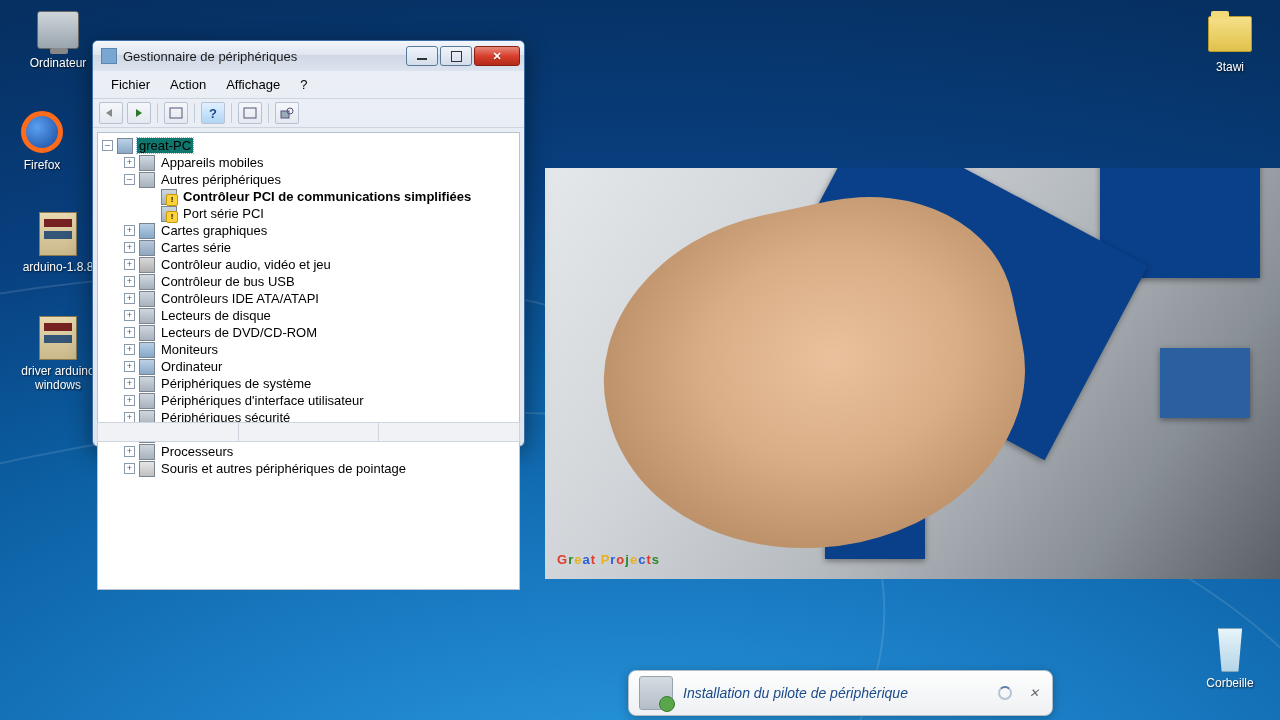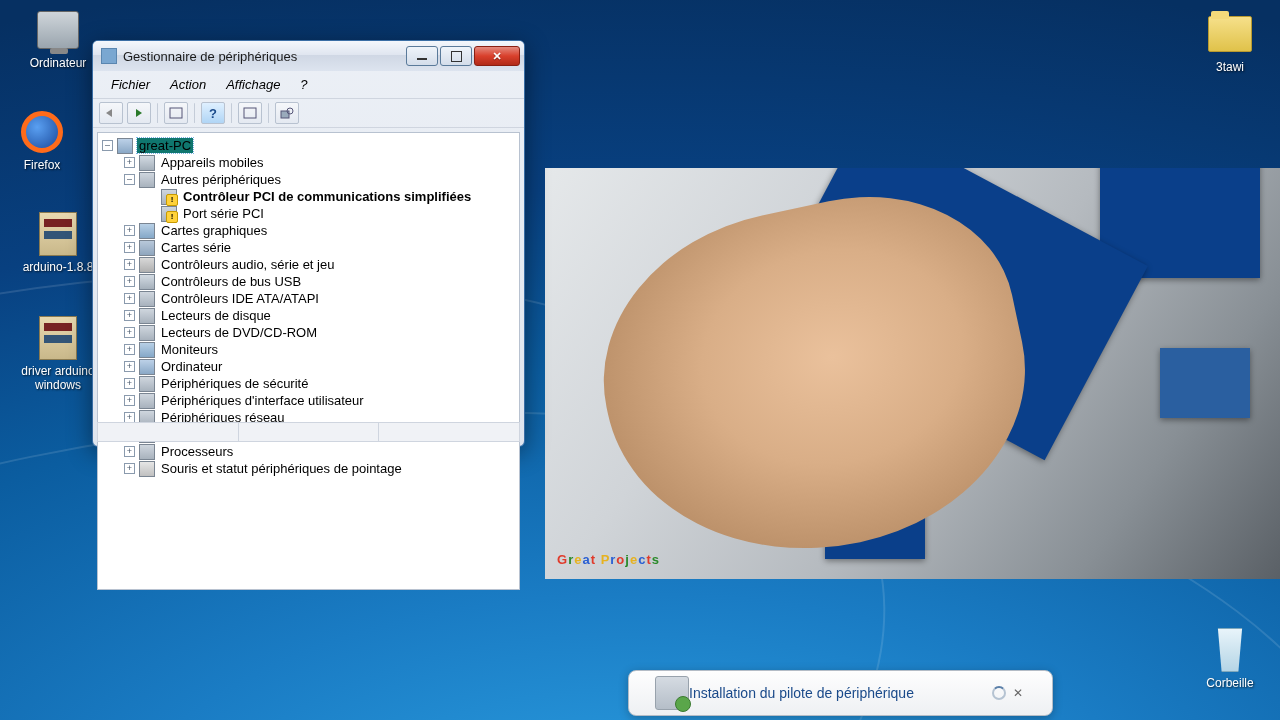--- a/index.html
+++ b/index.html
@@ -33,21 +33,21 @@
   .titlebar{ height:30px; display:flex; align-items:center; padding:0 4px 0 8px;
     background:linear-gradient(#f4f7fc 0%,#e0e6f0 45%,#cfd7e4 46%,#dde4ef 100%); border-radius:5px 5px 0 0;}
   .titlebar .ticon{ width:16px;height:16px;margin-right:6px;background:#7aa7d1;border:1px solid #5a86b0;}
   .titlebar .ttxt{ flex:1; font-size:13px; color:#1a1a1a;}
   .tbtn{ width:32px;height:20px;margin-left:2px;border:1px solid #5a7a9a;border-radius:3px;display:flex;align-items:center;justify-content:center;font-size:11px;color:#333;
     background:linear-gradient(#eff4fa,#d4ddea);}
   .tbtn.min::before{content:"";width:10px;height:2px;background:#333;margin-top:6px;}
   .tbtn.max::before{content:"";width:9px;height:9px;border:1px solid #333;}
   .tbtn.close{ background:linear-gradient(#e48a7e,#d9402c,#b12a18); border-color:#8a1f12; color:#fff; width:46px;}
   .tbtn.close::before{content:"✕";color:#fff;font-weight:bold;text-shadow:0 1px 1px rgba(0,0,0,0.4);}
-  .menubar{ display:flex; padding:4px 8px; gap:0;font-style:italic;}
+  .menubar{ display:flex; padding:4px 8px; gap:0;}
   .menubar .mi{ padding:2px 10px; cursor:pointer;}
   .toolbar{ display:flex; align-items:center; gap:4px; padding:3px 6px; border-top:1px solid #cfd5df; border-bottom:1px solid #cfd5df;}
   .tb{ width:24px;height:22px;border:1px solid #b8c2d0;border-radius:2px;display:flex;align-items:center;justify-content:center;background:linear-gradient(#f5f7fa,#e4e9f1);}
   .tb.sep{ width:1px;height:20px;border:none;background:#c4ccd8;margin:0 2px;}
   .tree{ margin:4px; background:#fff; border:1px solid #b8c2d0; height:458px; overflow:auto; padding:4px 0;}
   .node{ display:flex;align-items:center;height:17px;padding-left:0;}
   .node.selected .label{ background:#0f766e;outline:1px dotted #7ab3e6;}
   .exp{ width:11px;height:11px;border:1px solid #8a9aad;display:flex;align-items:center;justify-content:center;font-size:9px;line-height:1;color:#4a5a6d;background:#fff;margin-right:2px;}
   .exp.blank{border:none;}
   .devico{ width:16px;height:16px;margin:0 4px 0 2px;}
@@ -87,21 +87,21 @@
   .watermark span:nth-child(9){color:#e03a2a;}
   .watermark span:nth-child(10){color:#2a8a2a;}
   .watermark span:nth-child(11){color:#e6b220;}
   .watermark span:nth-child(12){color:#2a5fd2;}
   .watermark span:nth-child(13){color:#e03a2a;}
   .watermark span:nth-child(14){color:#2a8a2a;}
 
   
   .balloon{ position:absolute; left:628px; top:670px; width:425px; height:46px;
     background:linear-gradient(#fefefe,#eef0f3); border:1px solid #b4bcc6; border-radius:8px;
-    box-shadow:0 2px 10px rgba(0,0,0,0.25); display:flex; align-items:center; padding:4px 26px; }
+    box-shadow:0 2px 10px rgba(0,0,0,0.25); display:flex; align-items:center; padding:4px 10px; gap:10px;font-style:italic;}
   .balloon .bico{ width:34px;height:34px;background:linear-gradient(#d5dbe2,#b5bec8);border:1px solid #98a2ac;border-radius:3px;position:relative;}
   .balloon .bico::after{content:"";position:absolute;right:-3px;bottom:-3px;width:14px;height:14px;border-radius:50%;background:#5aa64a;border:1px solid #3b7a30;}
   .balloon .btxt{ flex:1; display:flex; flex-direction:column;}
   .balloon .btxt .h{ font-size:14px; color:#1a4a8a;}
   .balloon .btxt .s{ font-size:12px; color:#1a4a8a;}
   .balloon .bclose{ width:16px;height:16px;display:flex;align-items:center;justify-content:center;color:#666;font-size:12px;cursor:pointer;}
   .balloon .bwait{ width:14px;height:14px;border:2px solid #b5c3d2;border-top-color:#5a7fa8;border-radius:50%;margin-right:4px;}
 </style>
 </head>
 <body>
@@ -239,26 +239,26 @@
         <div class="label">Cartes graphiques</div>
       </div>
       <div class="node" style="padding-left: 26px;">
         <div class="exp">+</div>
         <div class="devico ic net"></div>
         <div class="label">Cartes série</div>
       </div>
       <div class="node" style="padding-left: 26px;">
         <div class="exp">+</div>
         <div class="devico ic snd"></div>
-        <div class="label">Contrôleurs audio, série et jeu</div>
+        <div class="label">Contrôleur audio, vidéo et jeu</div>
       </div>
       <div class="node" style="padding-left: 26px;">
         <div class="exp">+</div>
         <div class="devico ic usb"></div>
-        <div class="label">Contrôleurs de bus USB</div>
+        <div class="label">Contrôleur de bus USB</div>
       </div>
       <div class="node" style="padding-left: 26px;">
         <div class="exp">+</div>
         <div class="devico ic ic"></div>
         <div class="label">Contrôleurs IDE ATA/ATAPI</div>
       </div>
       <div class="node" style="padding-left: 26px;">
         <div class="exp">+</div>
         <div class="devico ic ic"></div>
         <div class="label">Lecteurs de disque</div>
@@ -274,46 +274,46 @@
         <div class="label">Moniteurs</div>
       </div>
       <div class="node" style="padding-left: 26px;">
         <div class="exp">+</div>
         <div class="devico ic pc"></div>
         <div class="label">Ordinateur</div>
       </div>
       <div class="node" style="padding-left: 26px;">
         <div class="exp">+</div>
         <div class="devico ic ic"></div>
-        <div class="label">Périphériques de sécurité</div>
+        <div class="label">Périphériques de système</div>
       </div>
       <div class="node" style="padding-left: 26px;">
         <div class="exp">+</div>
         <div class="devico ic ic"></div>
         <div class="label">Périphériques d'interface utilisateur</div>
       </div>
       <div class="node" style="padding-left: 26px;">
         <div class="exp">+</div>
         <div class="devico ic ic"></div>
-        <div class="label">Périphériques réseau</div>
+        <div class="label">Périphériques sécurité</div>
       </div>
       <div class="node" style="padding-left: 26px;">
         <div class="exp">–</div>
         <div class="devico ic port"></div>
         <div class="label">Ports (COM et LPT)</div>
       </div>
       <div class="node" style="padding-left: 26px;">
         <div class="exp">+</div>
         <div class="devico ic ic"></div>
         <div class="label">Processeurs</div>
       </div>
       <div class="node" style="padding-left: 26px;">
         <div class="exp">+</div>
         <div class="devico ic mouse"></div>
-        <div class="label">Souris et statut périphériques de pointage</div>
+        <div class="label">Souris et autres périphériques de pointage</div>
       </div>
     </div>
 
   <div class="statusbar">
     <div class="cell"></div>
       <div class="cell"></div>
       <div class="cell" style="border-right:none"></div>
   </div>
 </div>
 

